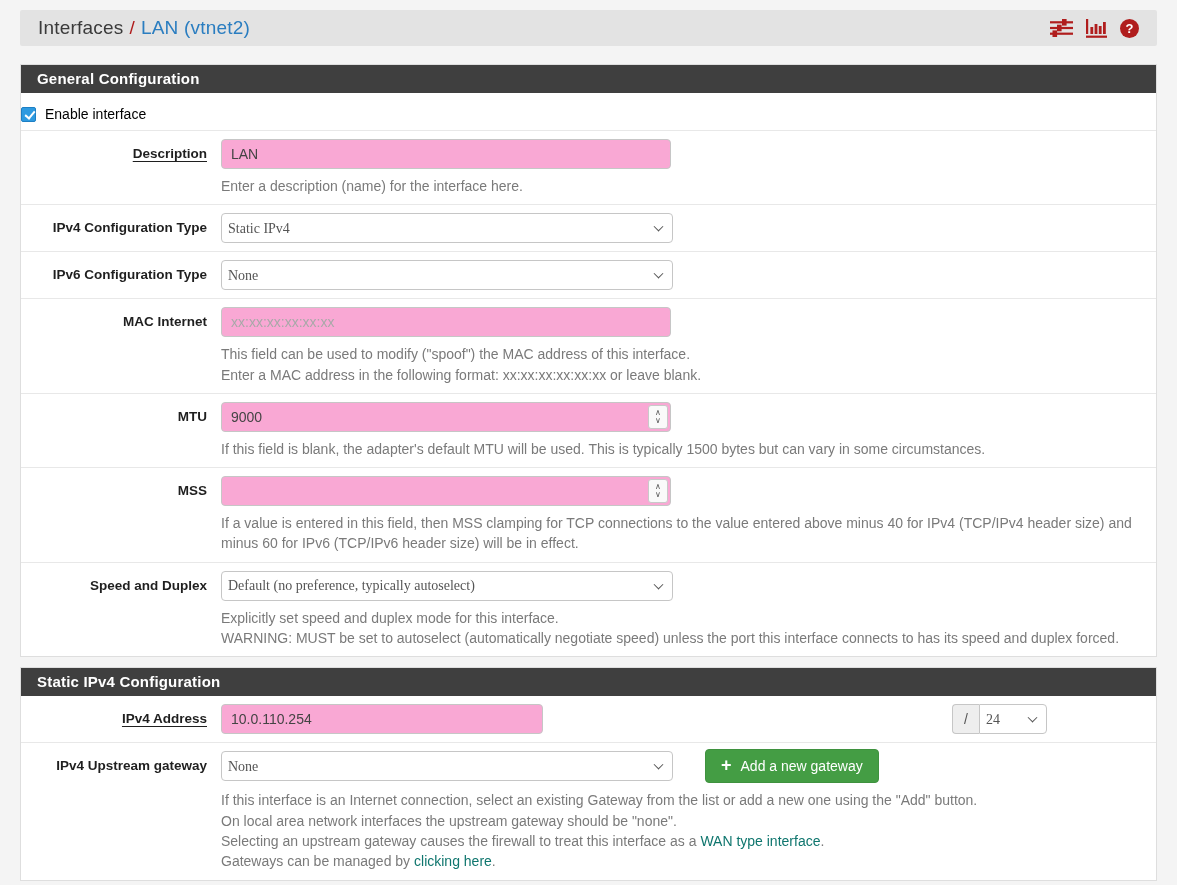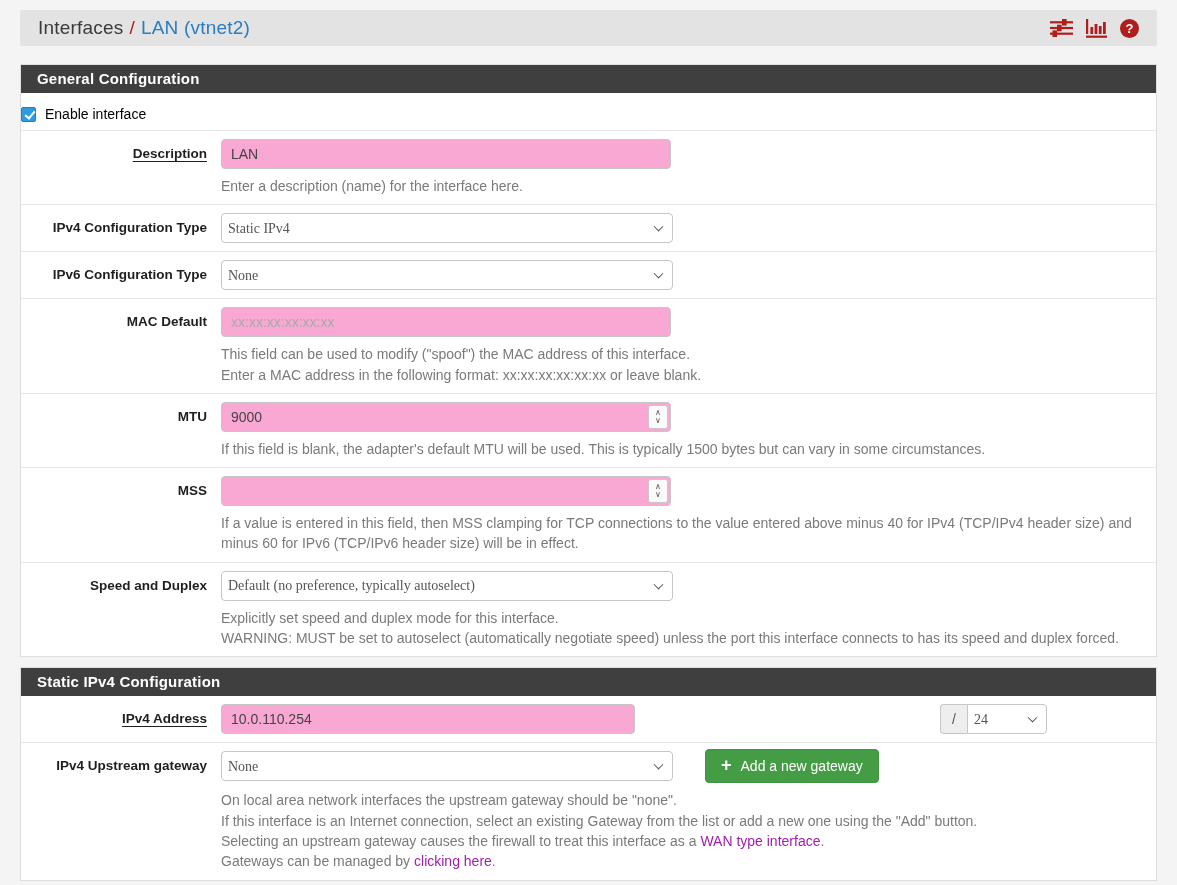--- a/index.html
+++ b/index.html
@@ -63,21 +63,21 @@
   }
   .flabel.u { text-decoration: underline; text-underline-offset: 3px; }
   .fcontent { flex: 1 1 auto; min-width: 0; }
   .help {
     color: #7a7a7a;
     font-size: 14px;
     line-height: 1.45;
     margin-top: 7px;
     max-width: 925px;
   }
-  .help a, .help .link { color: #a21caf; text-decoration: none; cursor: pointer; }
+  .help a, .help .link { color: #0f766e; text-decoration: none; cursor: pointer; }
   
   .tinput {
     width: 450px; height: 30px;
     border: 1px solid #c6c6c6; border-radius: 4px;
     padding: 0 9px;
     font-size: 14px; color: #444;
     font-family: "Liberation Sans", sans-serif;
     background: #f9a8d4;
     outline: none;
   }
@@ -119,30 +119,30 @@
   }
   .cbox::after {
     content: ""; position: absolute; left: 4.5px; top: 1.5px;
     width: 4px; height: 8px;
     border-right: 2px solid #fff; border-bottom: 2px solid #fff;
     transform: rotate(40deg);
   }
   .cblabel { font-size: 14px; color: #000000; }
   
   .addr-line { display: flex; align-items: flex-start; }
-  .addr-input { width: 414px; }
+  .addr-input { width: 322px; }
   .mask-group { display: flex; margin-left: auto; margin-right: 93px; }
   .mask-prefix {
     width: 27px; height: 30px;
     background: #eee; border: 1px solid #c6c6c6; border-right: none;
     border-radius: 4px 0 0 4px;
     display: flex; align-items: center; justify-content: center;
     color: #555; font-size: 14px;
   }
-  .mask-select-wrap { position: relative; width: 80px; }
+  .mask-select-wrap { position: relative; width: 68px; }
   .mask-select-wrap select { border-radius: 0 4px 4px 0; }
   
   .gw-line { display: flex; align-items: flex-start; }
   .btn-add {
     margin-left: 32px; margin-top: -2px;
     height: 34px;
     background: #449d44; border: 1px solid #3f923f; border-radius: 4px;
     color: #fff; font-size: 14px;
     font-family: "Liberation Sans", sans-serif;
     display: flex; align-items: center; gap: 9px;
@@ -226,21 +226,21 @@
       <div class="select-wrap">
         <select>
           <option>None</option>
         </select>
         <span class="chev"></span>
       </div>
     </div>
   </div>
 
   <div class="frow">
-    <div class="flabel">MAC Default</div>
+    <div class="flabel">MAC Internet</div>
     <div class="fcontent">
       <input class="tinput" type="text" placeholder="xx:xx:xx:xx:xx:xx" style="">
       <div class="help">
         <div>This field can be used to modify ("spoof") the MAC address of this interface.</div>
         <div>Enter a MAC address in the following format: xx:xx:xx:xx:xx:xx or leave blank.</div>
       </div>
     </div>
   </div>
 
   <div class="frow">
@@ -318,20 +318,20 @@
             <option>None</option>
           </select>
           <span class="chev"></span>
         </div>
         <button class="btn-add">
           <span class="plus-glyph">+</span>
           <span>Add a new gateway</span>
         </button>
       </div>
       <div class="help">
+        <div>If this interface is an Internet connection, select an existing Gateway from the list or add a new one using the "Add" button.</div>
         <div>On local area network interfaces the upstream gateway should be "none".</div>
-        <div>If this interface is an Internet connection, select an existing Gateway from the list or add a new one using the "Add" button.</div>
         <div><span>Selecting an upstream gateway causes the firewall to treat this interface as a </span><span class="link">WAN type interface</span><span>.</span></div>
         <div><span>Gateways can be managed by </span><span class="link">clicking here</span><span>.</span></div>
       </div>
     </div>
   </div>
 </div>
 
 </body></html>

